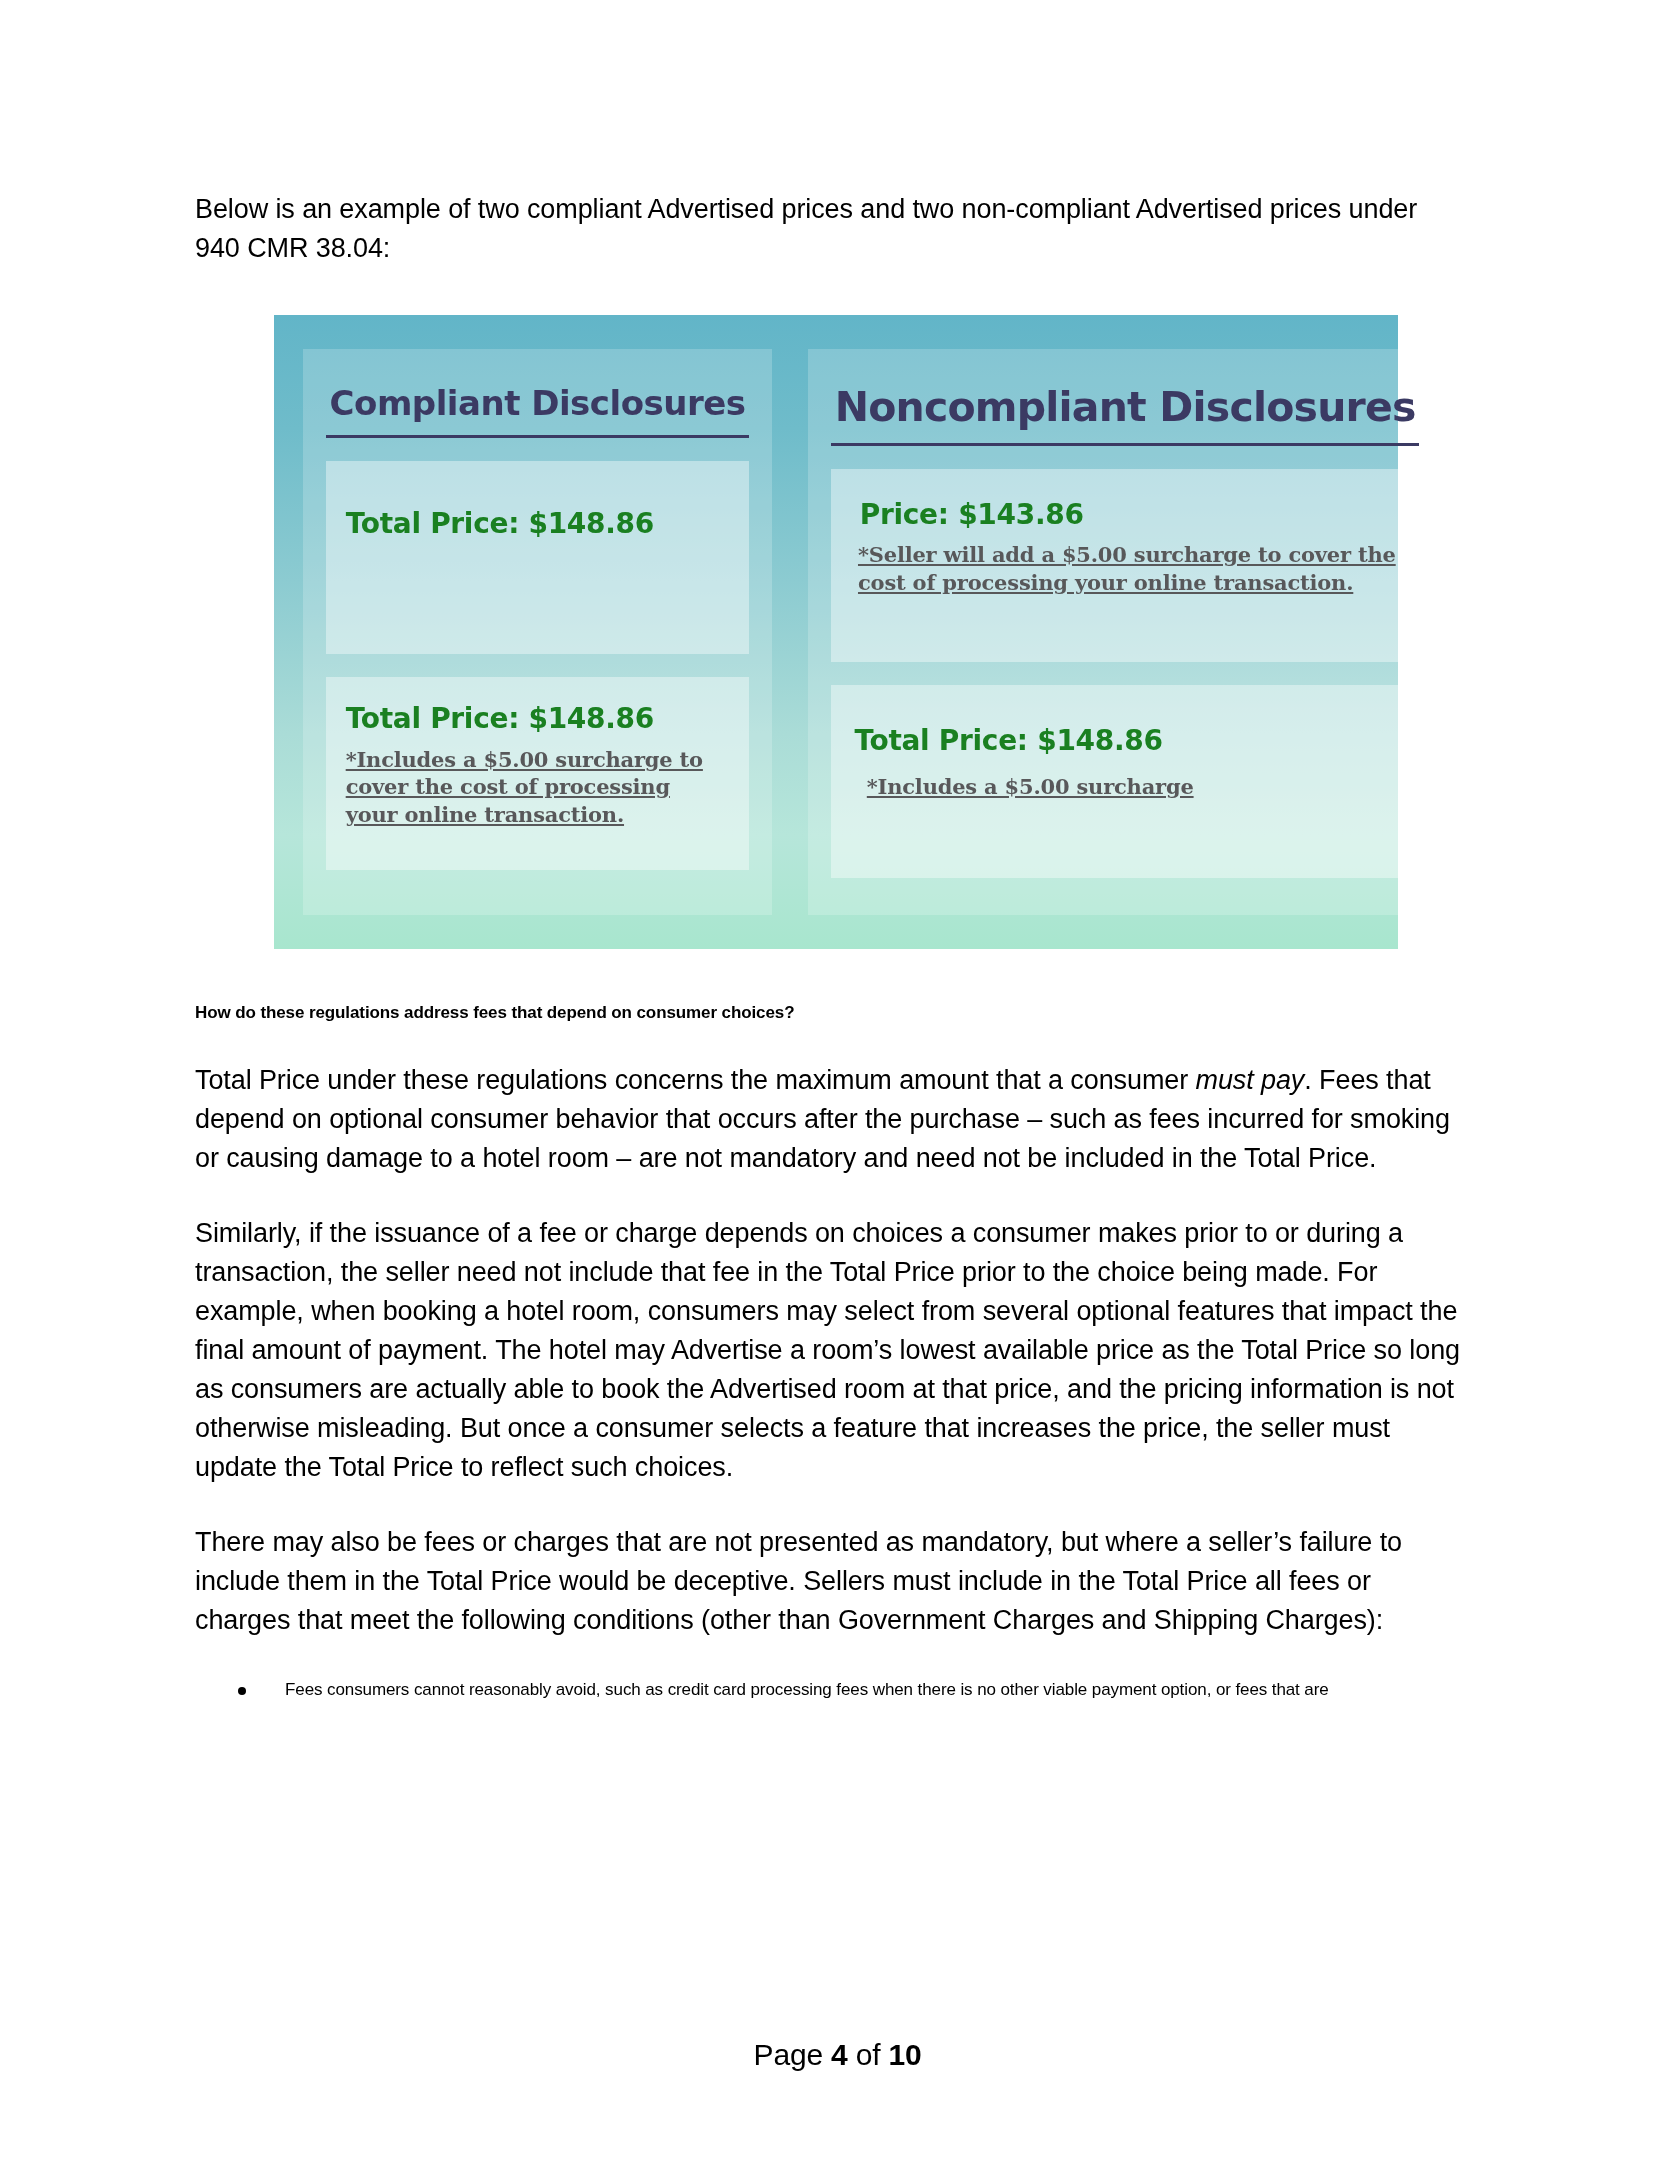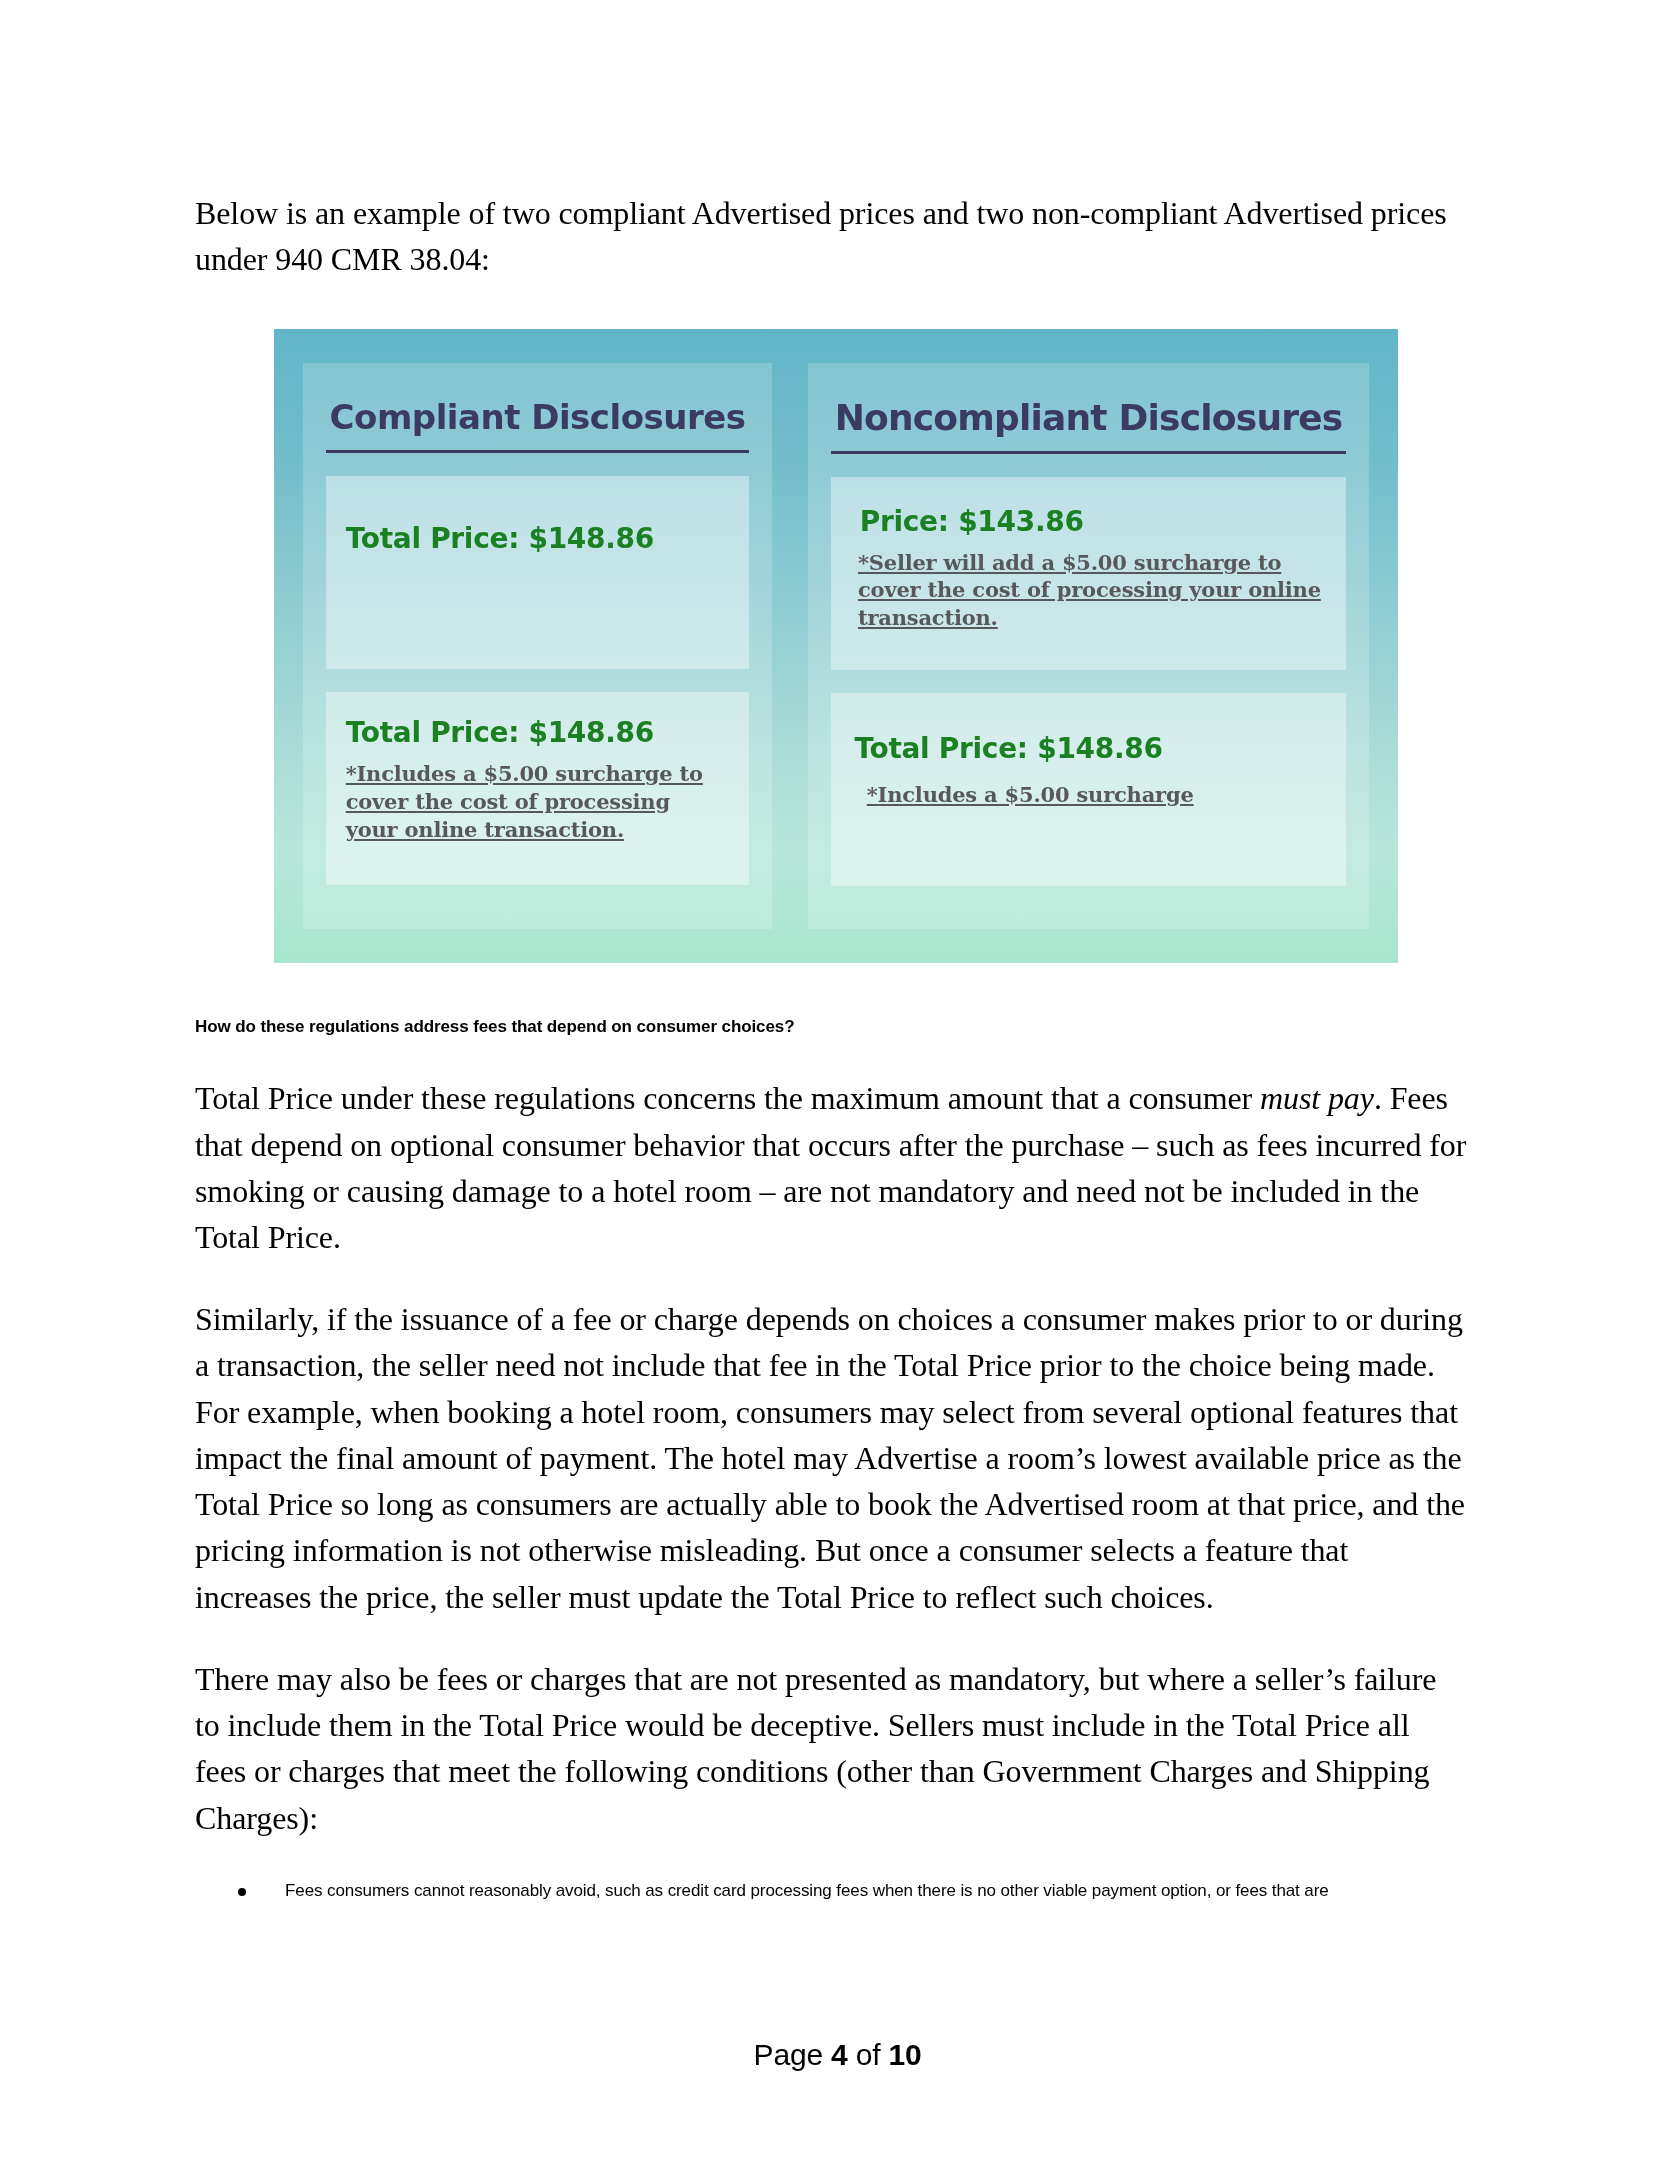--- a/index.html
+++ b/index.html
@@ -27,26 +27,25 @@
   .content {
     position: absolute;
     left: 195px;
     top: 190px;
     width: 1272px;
   }
 
   
   .intro,
   .para {
-    font-size: 32px;
+    font-size: 27px;
     line-height: 1.445;
     letter-spacing: -0.1px;
     color: #000;
     margin: 0;
-    font-family: Liberation Serif, serif;
   }
   .intro { margin-bottom: 0; }
 
   .para { margin-top: 36px; }
 
   .para em { font-style: italic; }
 
   .section-heading {
     font-size: 17px;
     font-weight: bold;
@@ -106,21 +105,21 @@
   .panel-title {
     font-family: "DejaVu Sans", sans-serif;
     font-weight: bold;
     font-size: 34px;
     letter-spacing: -0.5px;
     color: #3b3a63;
     padding: 10.7px 3.6px 12.5px 3.6px;
     border-bottom: 3.6px solid #3b3a63;
     white-space: nowrap;
   }
-  .panel-title.narrow { font-size: 36px; letter-spacing: -0.8px; }
+  .panel-title.narrow { font-size: 41px; letter-spacing: -0.8px; }
 
   .card {
     background: rgba(255,255,255,0.40);
     box-sizing: border-box;
     padding: 23px 21.5px 23px 19.7px;
     margin-top: 23px;
   }
   .card.first { height: 193px; }
   .card.second { height: 193px; }
 

